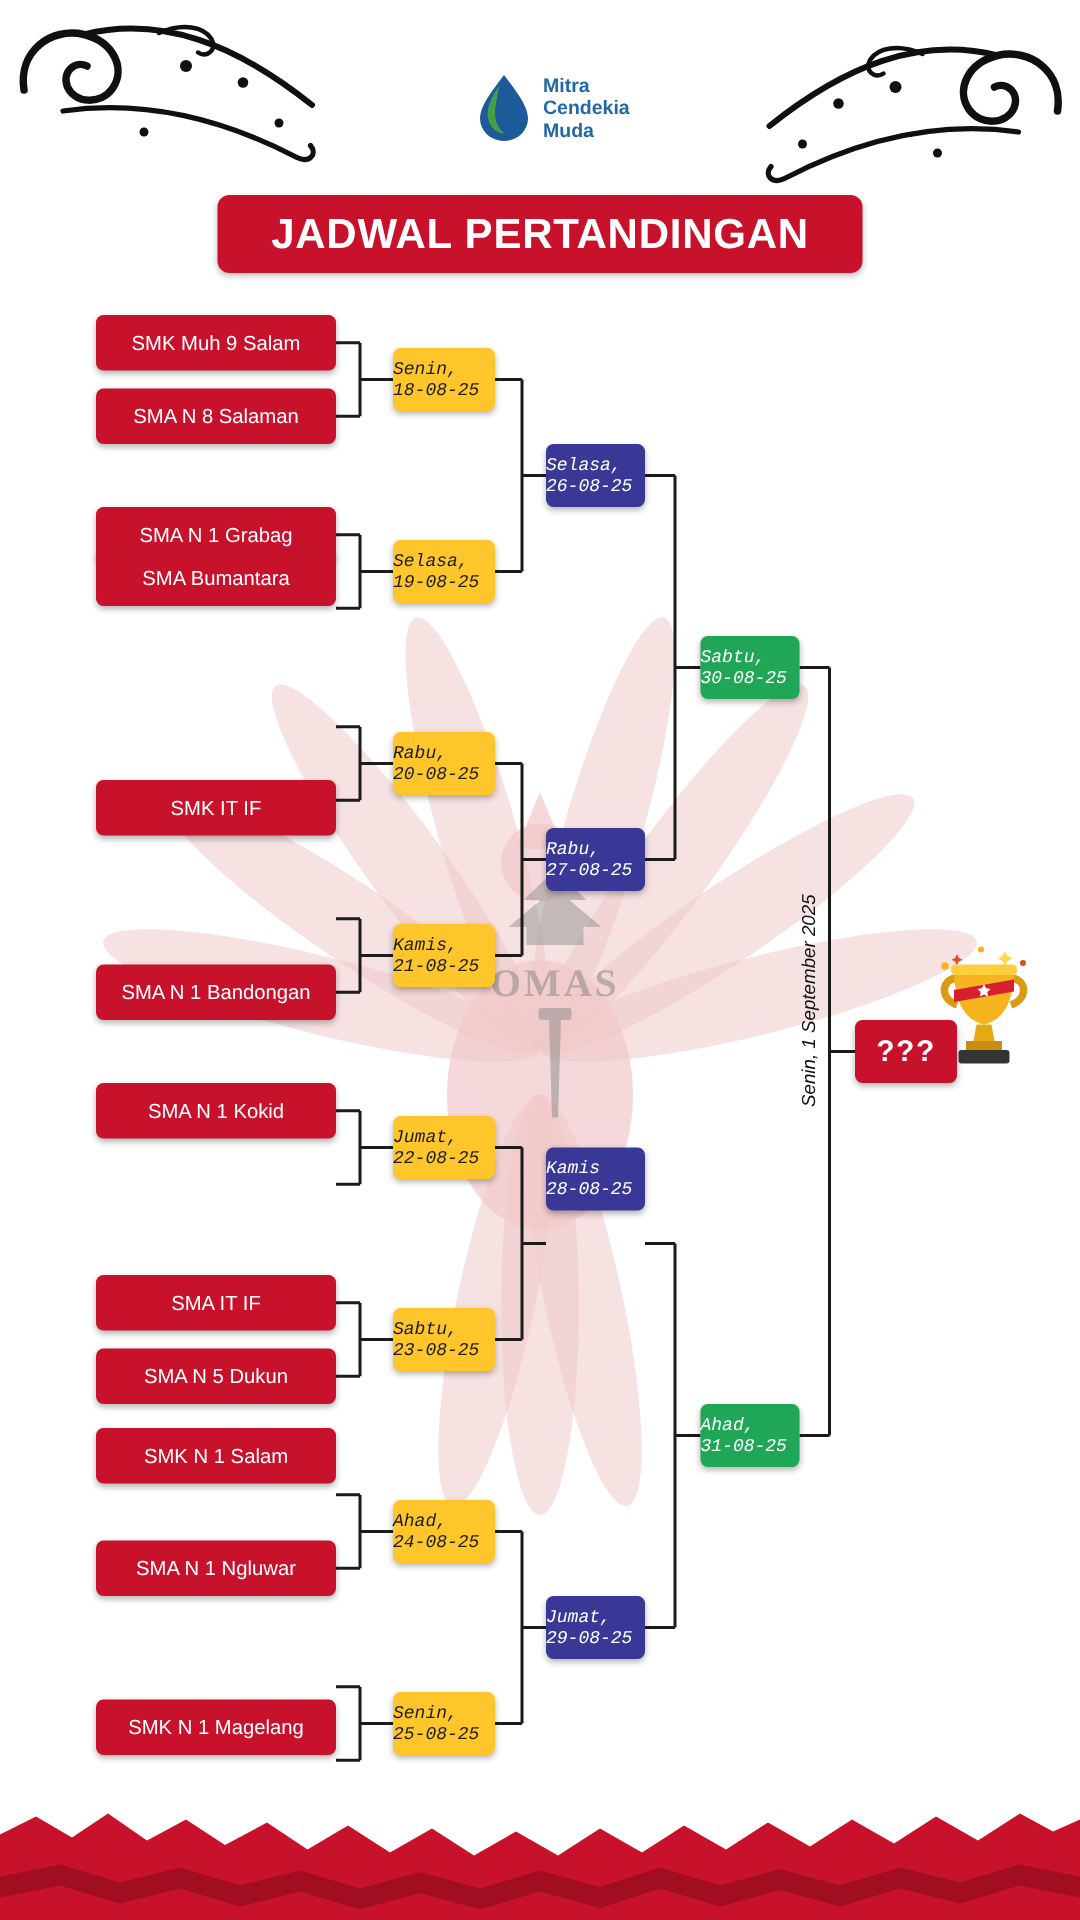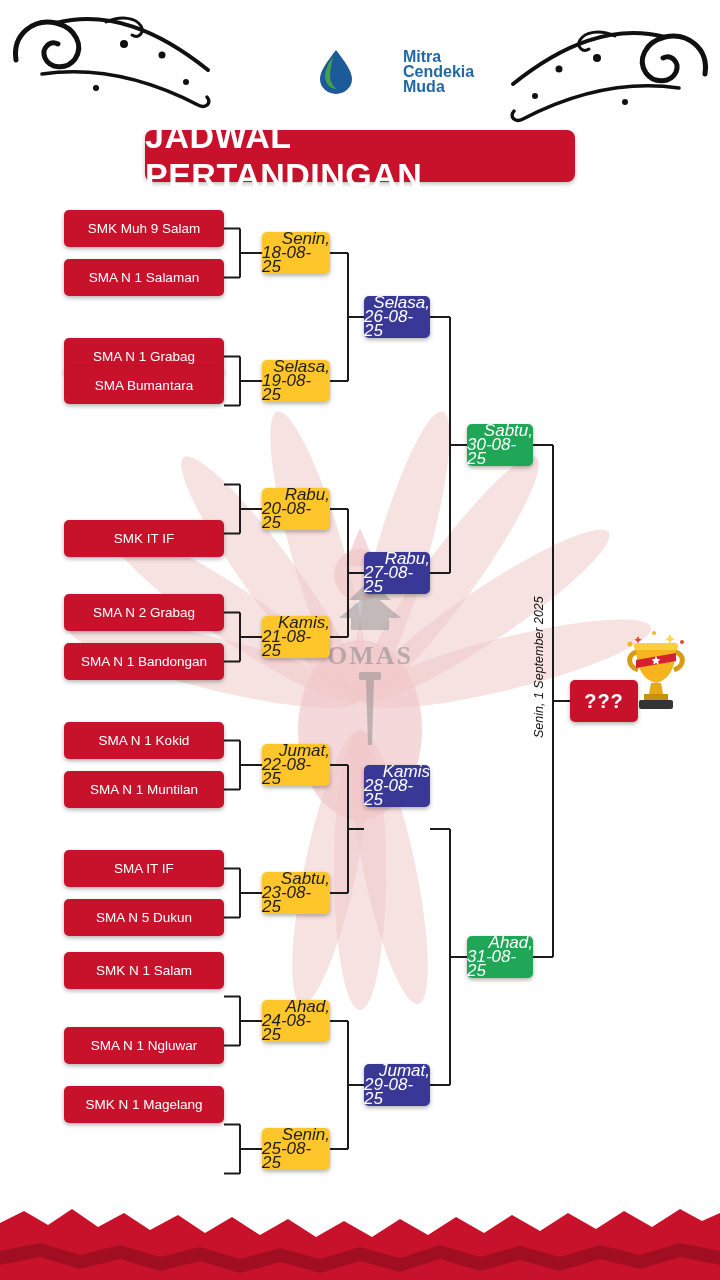--- a/index.html
+++ b/index.html
@@ -19,32 +19,32 @@
   .flourish{position:absolute;z-index:2;}
   .flourish.left{left:8px;top:10px;}
   .flourish.right{left:508px;top:24px;transform:scaleX(-1);}
   .watermark{position:absolute;left:20px;top:370px;z-index:1;}
   .emblem{position:absolute;left:315px;top:580px;z-index:1;opacity:.5;}
   .tear{position:absolute;left:0;top:1185px;width:720px;height:95px;z-index:5;}
 
   
   .brand{position:absolute;left:318px;top:48px;display:flex;align-items:center;gap:8px;z-index:3;}
   .brand-text{display:flex;flex-direction:column;line-height:15px;}
-  .brand-text span{color:var(--brand-blue);font-weight:bold;font-size:16px;margin-left:41px;}
+  .brand-text span{color:var(--brand-blue);font-weight:bold;font-size:13px;}
   .title-banner{position:absolute;left:145px;top:130px;width:430px;height:52px;background:var(--red);
     border-radius:8px;display:flex;align-items:center;justify-content:center;color:#fff;
-    font-weight:bold;font-size:34px;letter-spacing:.5px;z-index:3;box-shadow:0 2px 4px rgba(0,0,0,.25);}
+    font-weight:bold;font-size:28px;letter-spacing:.5px;z-index:3;box-shadow:0 2px 4px rgba(0,0,0,.25);}
 
   
   .team{position:absolute;left:64px;width:160px;height:37px;background:var(--red);color:#fff;
     border-radius:5px;display:flex;align-items:center;justify-content:center;font-size:13.5px;
     z-index:3;box-shadow:0 2px 4px rgba(0,0,0,.3);}
   .match{position:absolute;width:68px;height:42px;border-radius:5px;display:flex;flex-direction:column;
-    align-items:flex-end;justify-content:center;font-style:italic;font-size:17px;line-height:14px;
-    z-index:3;box-shadow:0 2px 4px rgba(0,0,0,.3);}
+    align-items:flex-start;justify-content:center;font-style:italic;font-size:12px;line-height:14px;
+    z-index:3;box-shadow:0 2px 4px rgba(0,0,0,.3);font-family:Liberation Mono, monospace;}
   .match.yellow{left:262px;background:var(--yellow);color:#1d1d1d;}
   .match.blue{left:364px;width:66px;background:var(--blue);color:#fff;}
   .match.green{left:467px;width:66px;background:var(--green);color:#fff;}
   .champion-box{position:absolute;left:570px;top:680px;width:68px;height:42px;background:var(--red);
     border-radius:5px;color:#fff;display:flex;align-items:center;justify-content:center;
     font-weight:bold;font-size:20px;letter-spacing:1px;z-index:3;box-shadow:0 2px 4px rgba(0,0,0,.3);}
   .final-label{position:absolute;left:527px;top:552px;width:24px;height:230px;
     writing-mode:vertical-rl;transform:rotate(180deg);font-style:italic;font-size:12.5px;color:#111;
     display:flex;align-items:center;justify-content:center;z-index:3;white-space:nowrap;}
   .lines{position:absolute;left:0;top:0;z-index:2;pointer-events:none;}
@@ -149,33 +149,31 @@
       M330 253H348M330 381H348M348 253V381M348 317H364
       M330 509H348M330 637H348M348 509V637M348 573H364
       M330 765H348M330 893H348M348 765V893M348 829H364
       M330 1021H348M330 1149H348M348 1021V1149M348 1085H364
       M430 317H450M430 573H450M450 317V573M450 445H467
       M430 829H450M430 1085H450M450 829V1085M450 957H467
       M533 445H553M533 957H553M553 445V957M553 701H570"></path>
   </svg>
 
   <div class="team" style="top:210px">SMK Muh 9 Salam</div>
-  <div class="team" style="top:259px">SMA N 1 Salaman</div>
+  <div class="team" style="top:259px">SMA N 8 Salaman</div>
   <div class="team" style="top:338px">SMA N 1 Grabag</div>
   <div class="team" style="top:367px">SMA Bumantara</div>
   <div class="team" style="top:520px">SMK IT IF</div>
-  <div class="team" style="top:594px">SMA N 2 Grabag</div>
   <div class="team" style="top:643px">SMA N 1 Bandongan</div>
   <div class="team" style="top:722px">SMA N 1 Kokid</div>
-  <div class="team" style="top:771px">SMA N 1 Muntilan</div>
   <div class="team" style="top:850px">SMA IT IF</div>
   <div class="team" style="top:899px">SMA N 5 Dukun</div>
   <div class="team" style="top:952px">SMK N 1 Salam</div>
   <div class="team" style="top:1027px">SMA N 1 Ngluwar</div>
-  <div class="team" style="top:1086px">SMK N 1 Magelang</div>
+  <div class="team" style="top:1133px">SMK N 1 Magelang</div>
 
   <div class="match yellow" style="top:232px">
     <span>Senin,</span>
     <span>18-08-25</span>
   </div>
   <div class="match yellow" style="top:360px">
     <span>Selasa,</span>
     <span>19-08-25</span>
   </div>
   <div class="match yellow" style="top:488px">

